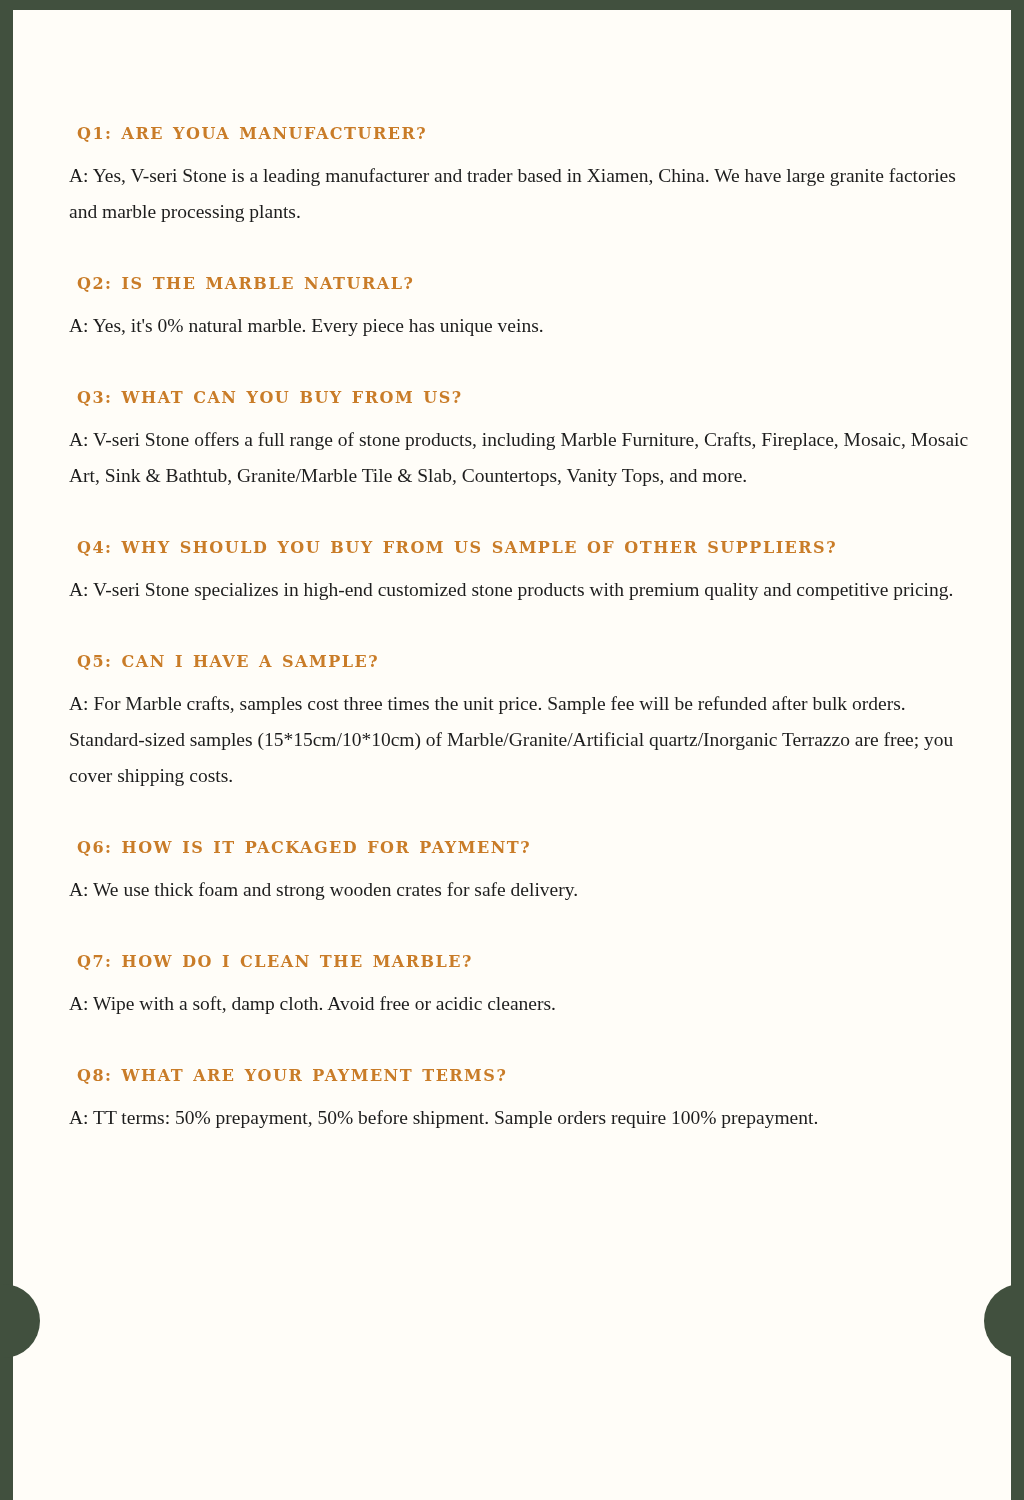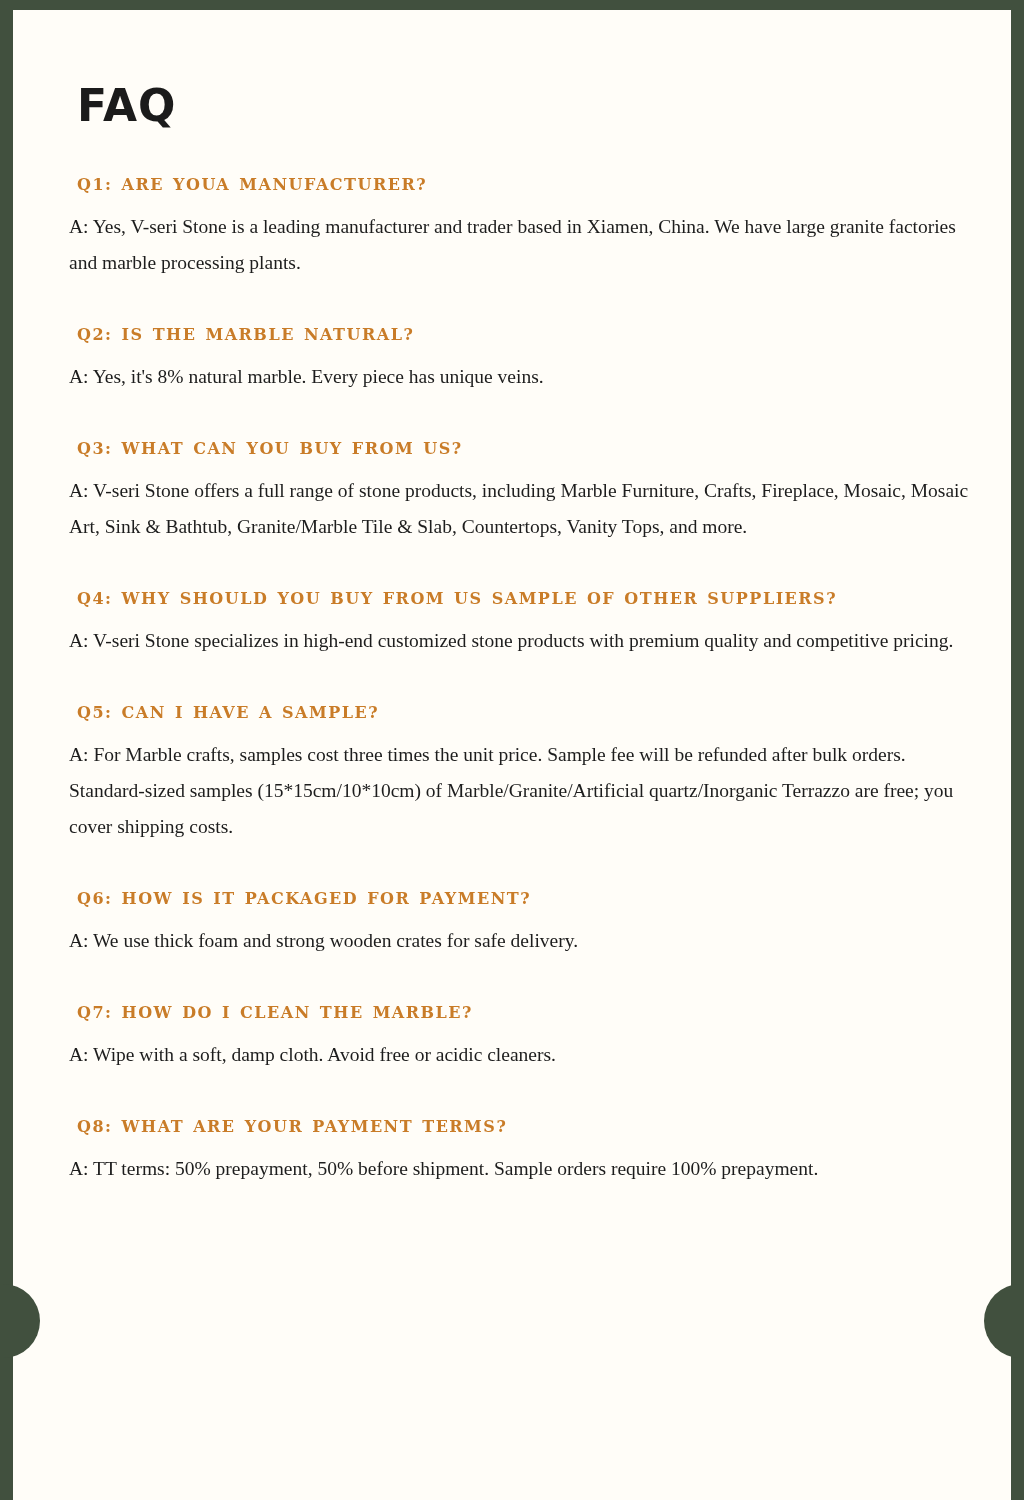--- a/index.html
+++ b/index.html
@@ -75,30 +75,29 @@
   .notch-left  { left: -34px; }
   .notch-right { right: -34px; }
 </style>
 </head>
 <body>
 
 <div class="page">
   <div class="card">
     <div class="content">
 
-      <h1 class="faq-title">FAQ</h1>
 
       <section class="qa">
         <h2 class="question">Q1: ARE YOUA MANUFACTURER?</h2>
         <p class="answer">A: Yes, V-seri Stone is a leading manufacturer and trader based in Xiamen, China. We have large granite factories and marble processing plants.</p>
       </section>
 
       <section class="qa">
         <h2 class="question">Q2: IS THE MARBLE NATURAL?</h2>
-        <p class="answer">A: Yes, it's 8% natural marble. Every piece has unique veins.</p>
+        <p class="answer">A: Yes, it's 0% natural marble. Every piece has unique veins.</p>
       </section>
 
       <section class="qa">
         <h2 class="question">Q3: WHAT CAN YOU BUY FROM US?</h2>
         <p class="answer">A: V-seri Stone offers a full range of stone products, including Marble Furniture, Crafts, Fireplace, Mosaic, Mosaic Art, Sink &amp; Bathtub, Granite/Marble Tile &amp; Slab, Countertops, Vanity Tops, and more.</p>
       </section>
 
       <section class="qa">
         <h2 class="question">Q4: WHY SHOULD YOU BUY FROM US SAMPLE OF OTHER SUPPLIERS?</h2>
         <p class="answer">A: V-seri Stone specializes in high-end customized stone products with premium quality and competitive pricing.</p>

